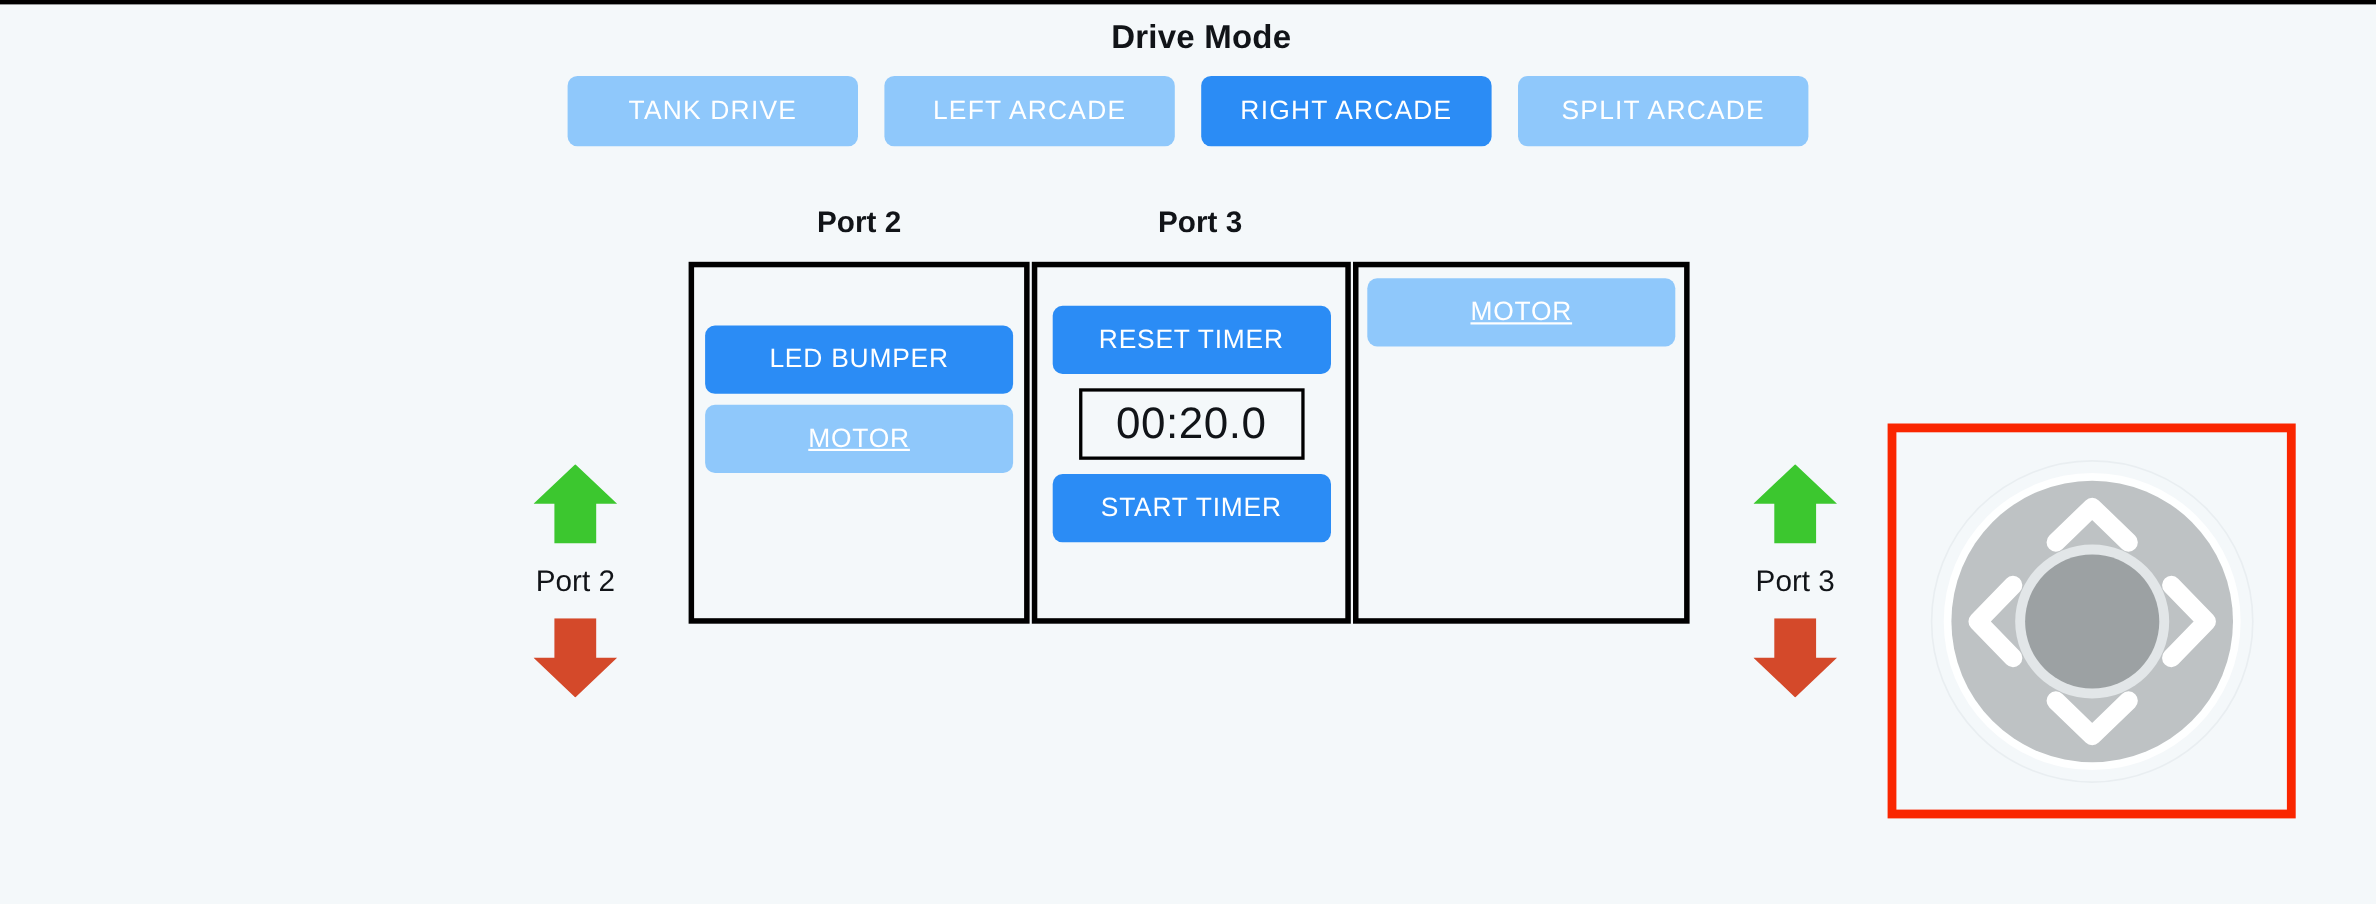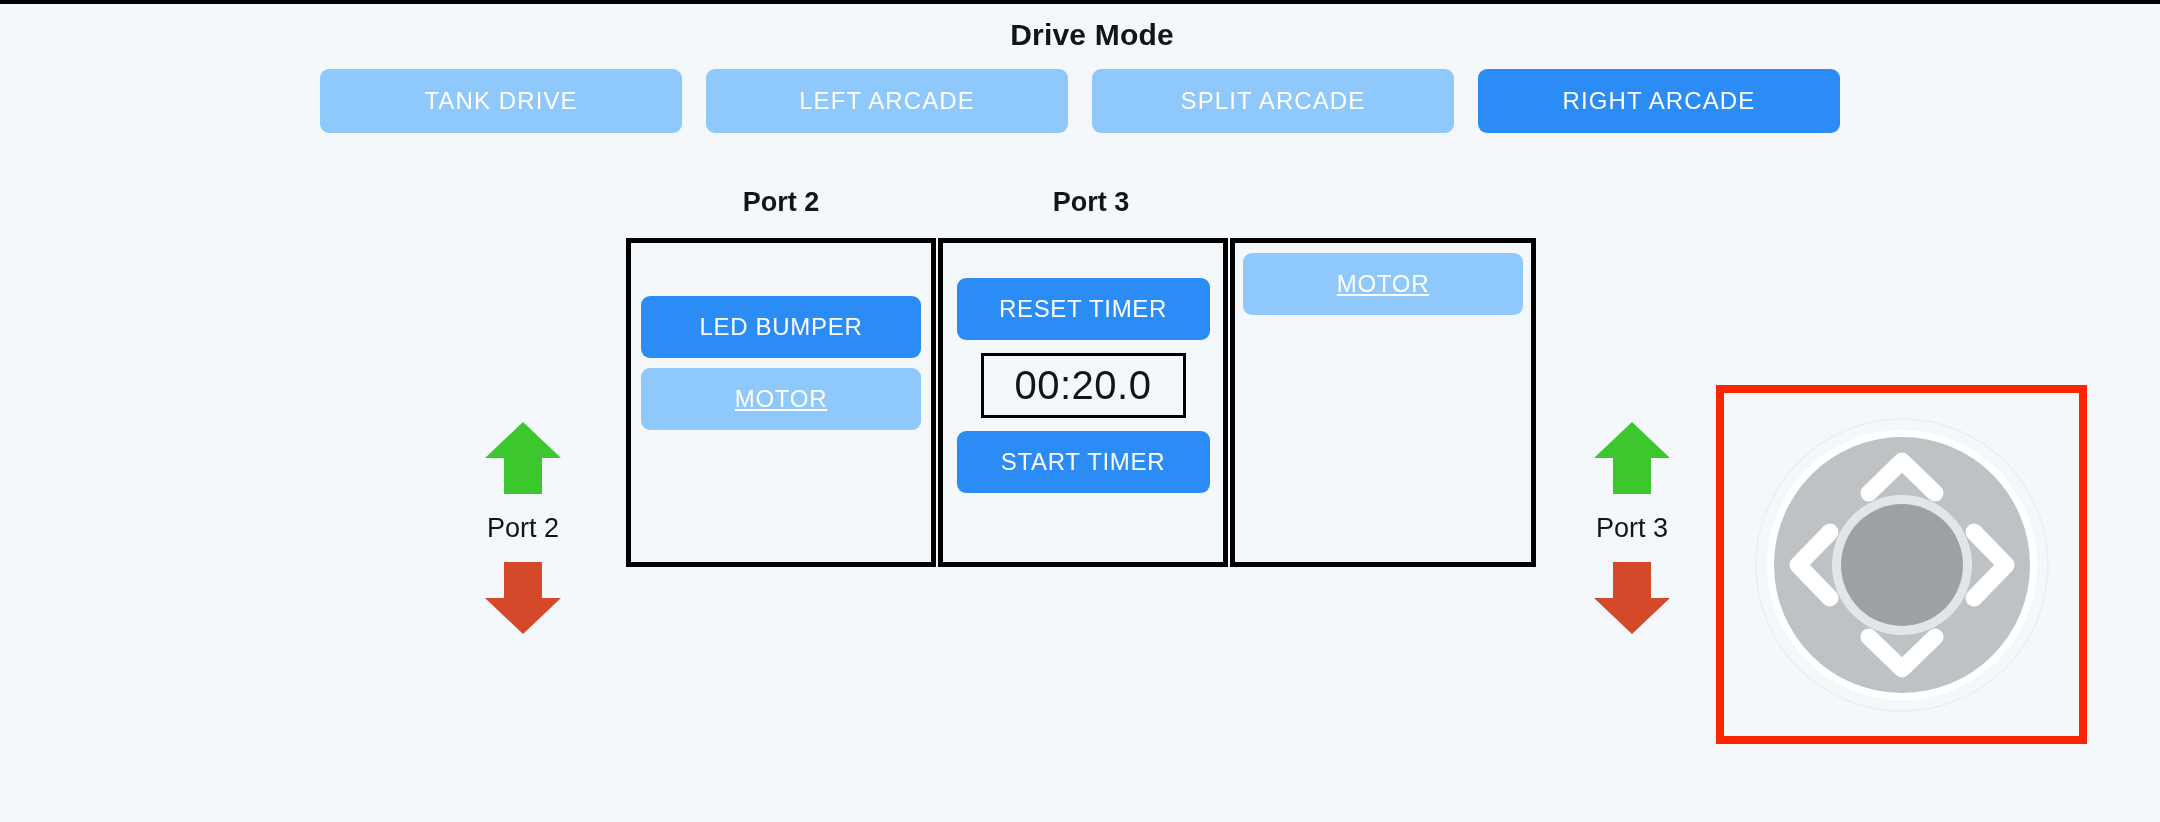--- a/index.html
+++ b/index.html
@@ -39,21 +39,21 @@
     line-height: 34px;
     margin-left: 24px;
   }
   #drive-mode-buttons {
     display: flex;
     justify-content: center;
     gap: 24px;
     margin-top: 17px;
   }
   .mode-btn {
-    width: 362px;
+    width: 264px;
     height: 64px;
     border-radius: 9px;
     border: none;
     display: flex;
     align-items: center;
     justify-content: center;
     font-size: 24px;
     letter-spacing: 1.1px;
     color: #ffffff;
     font-family: "Liberation Sans", sans-serif;
@@ -189,22 +189,22 @@
 </head>
 <body>
 
 <div id="top-bar"></div>
 
 <div id="drive-mode-section">
   <div id="drive-mode-title">Drive Mode</div>
   <div id="drive-mode-buttons">
     <button class="mode-btn">TANK DRIVE</button>
     <button class="mode-btn">LEFT ARCADE</button>
+    <button class="mode-btn active">RIGHT ARCADE</button>
     <button class="mode-btn">SPLIT ARCADE</button>
-    <button class="mode-btn active">RIGHT ARCADE</button>
   </div>
 </div>
 
 <div id="panel-headers">
   <div class="panel-header hdr-port2">Port 2</div>
   <div class="panel-header hdr-port3">Port 3</div>
 </div>
 
 <div id="main-panel">
 

